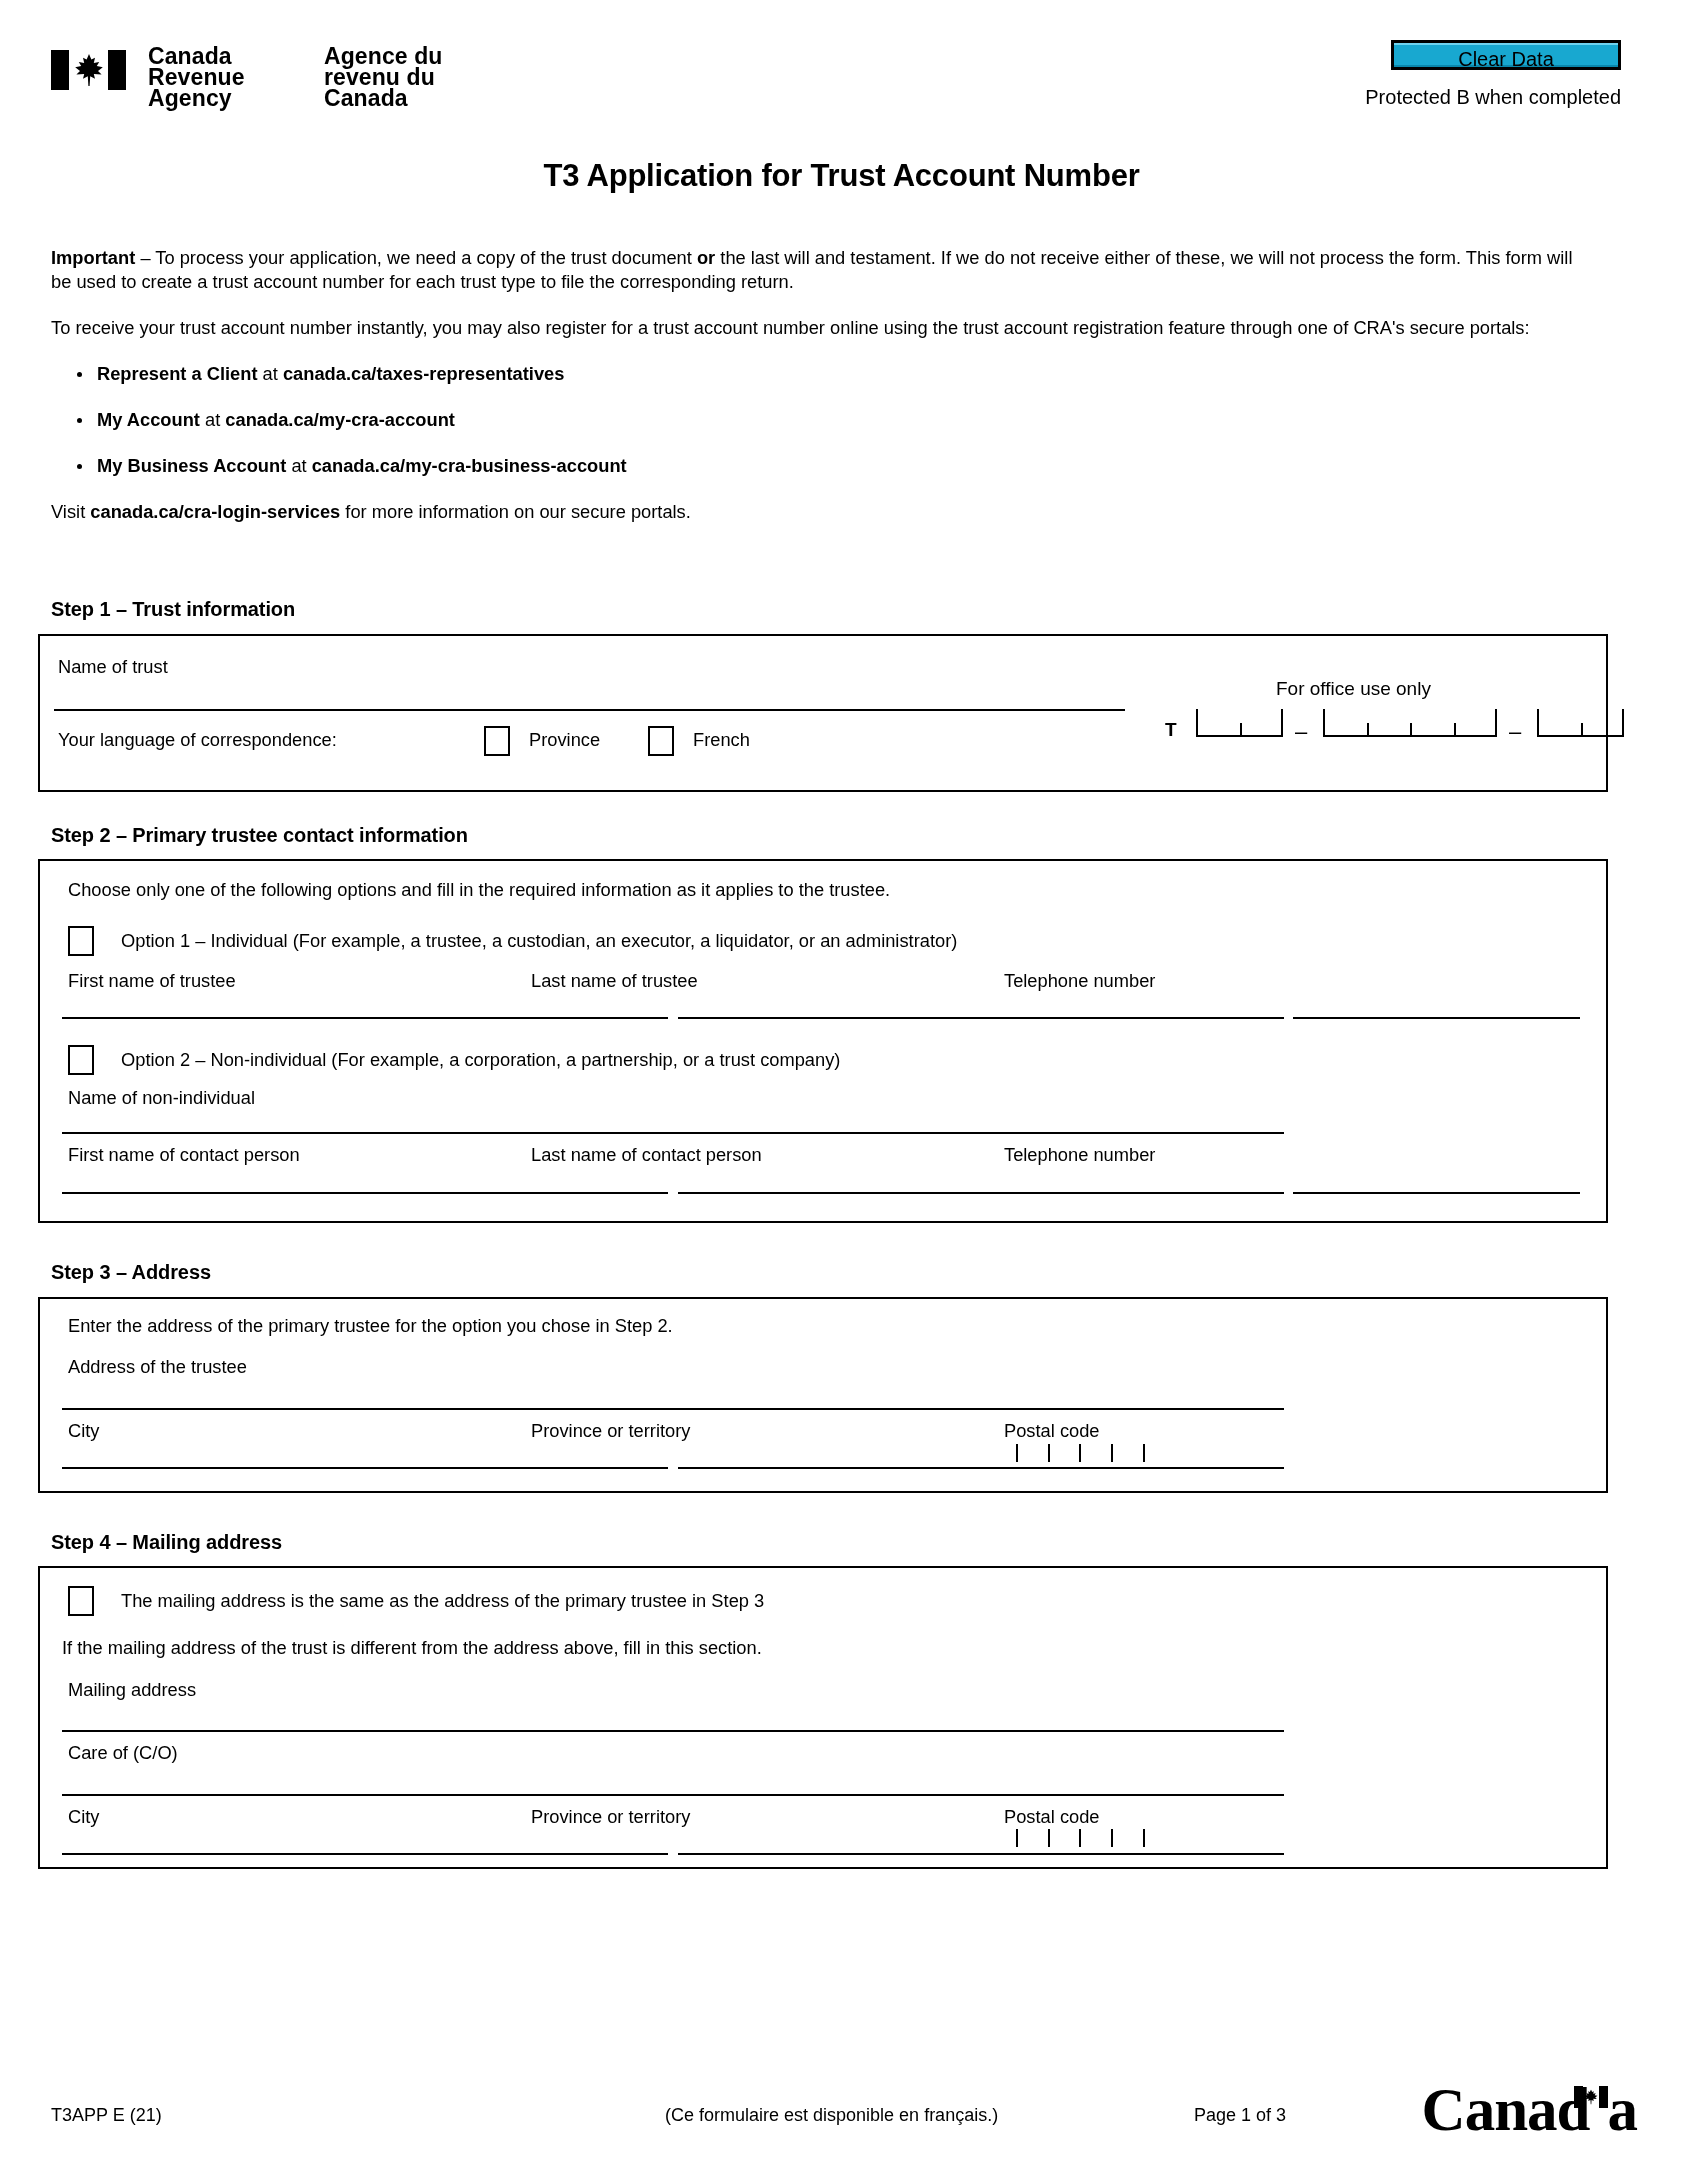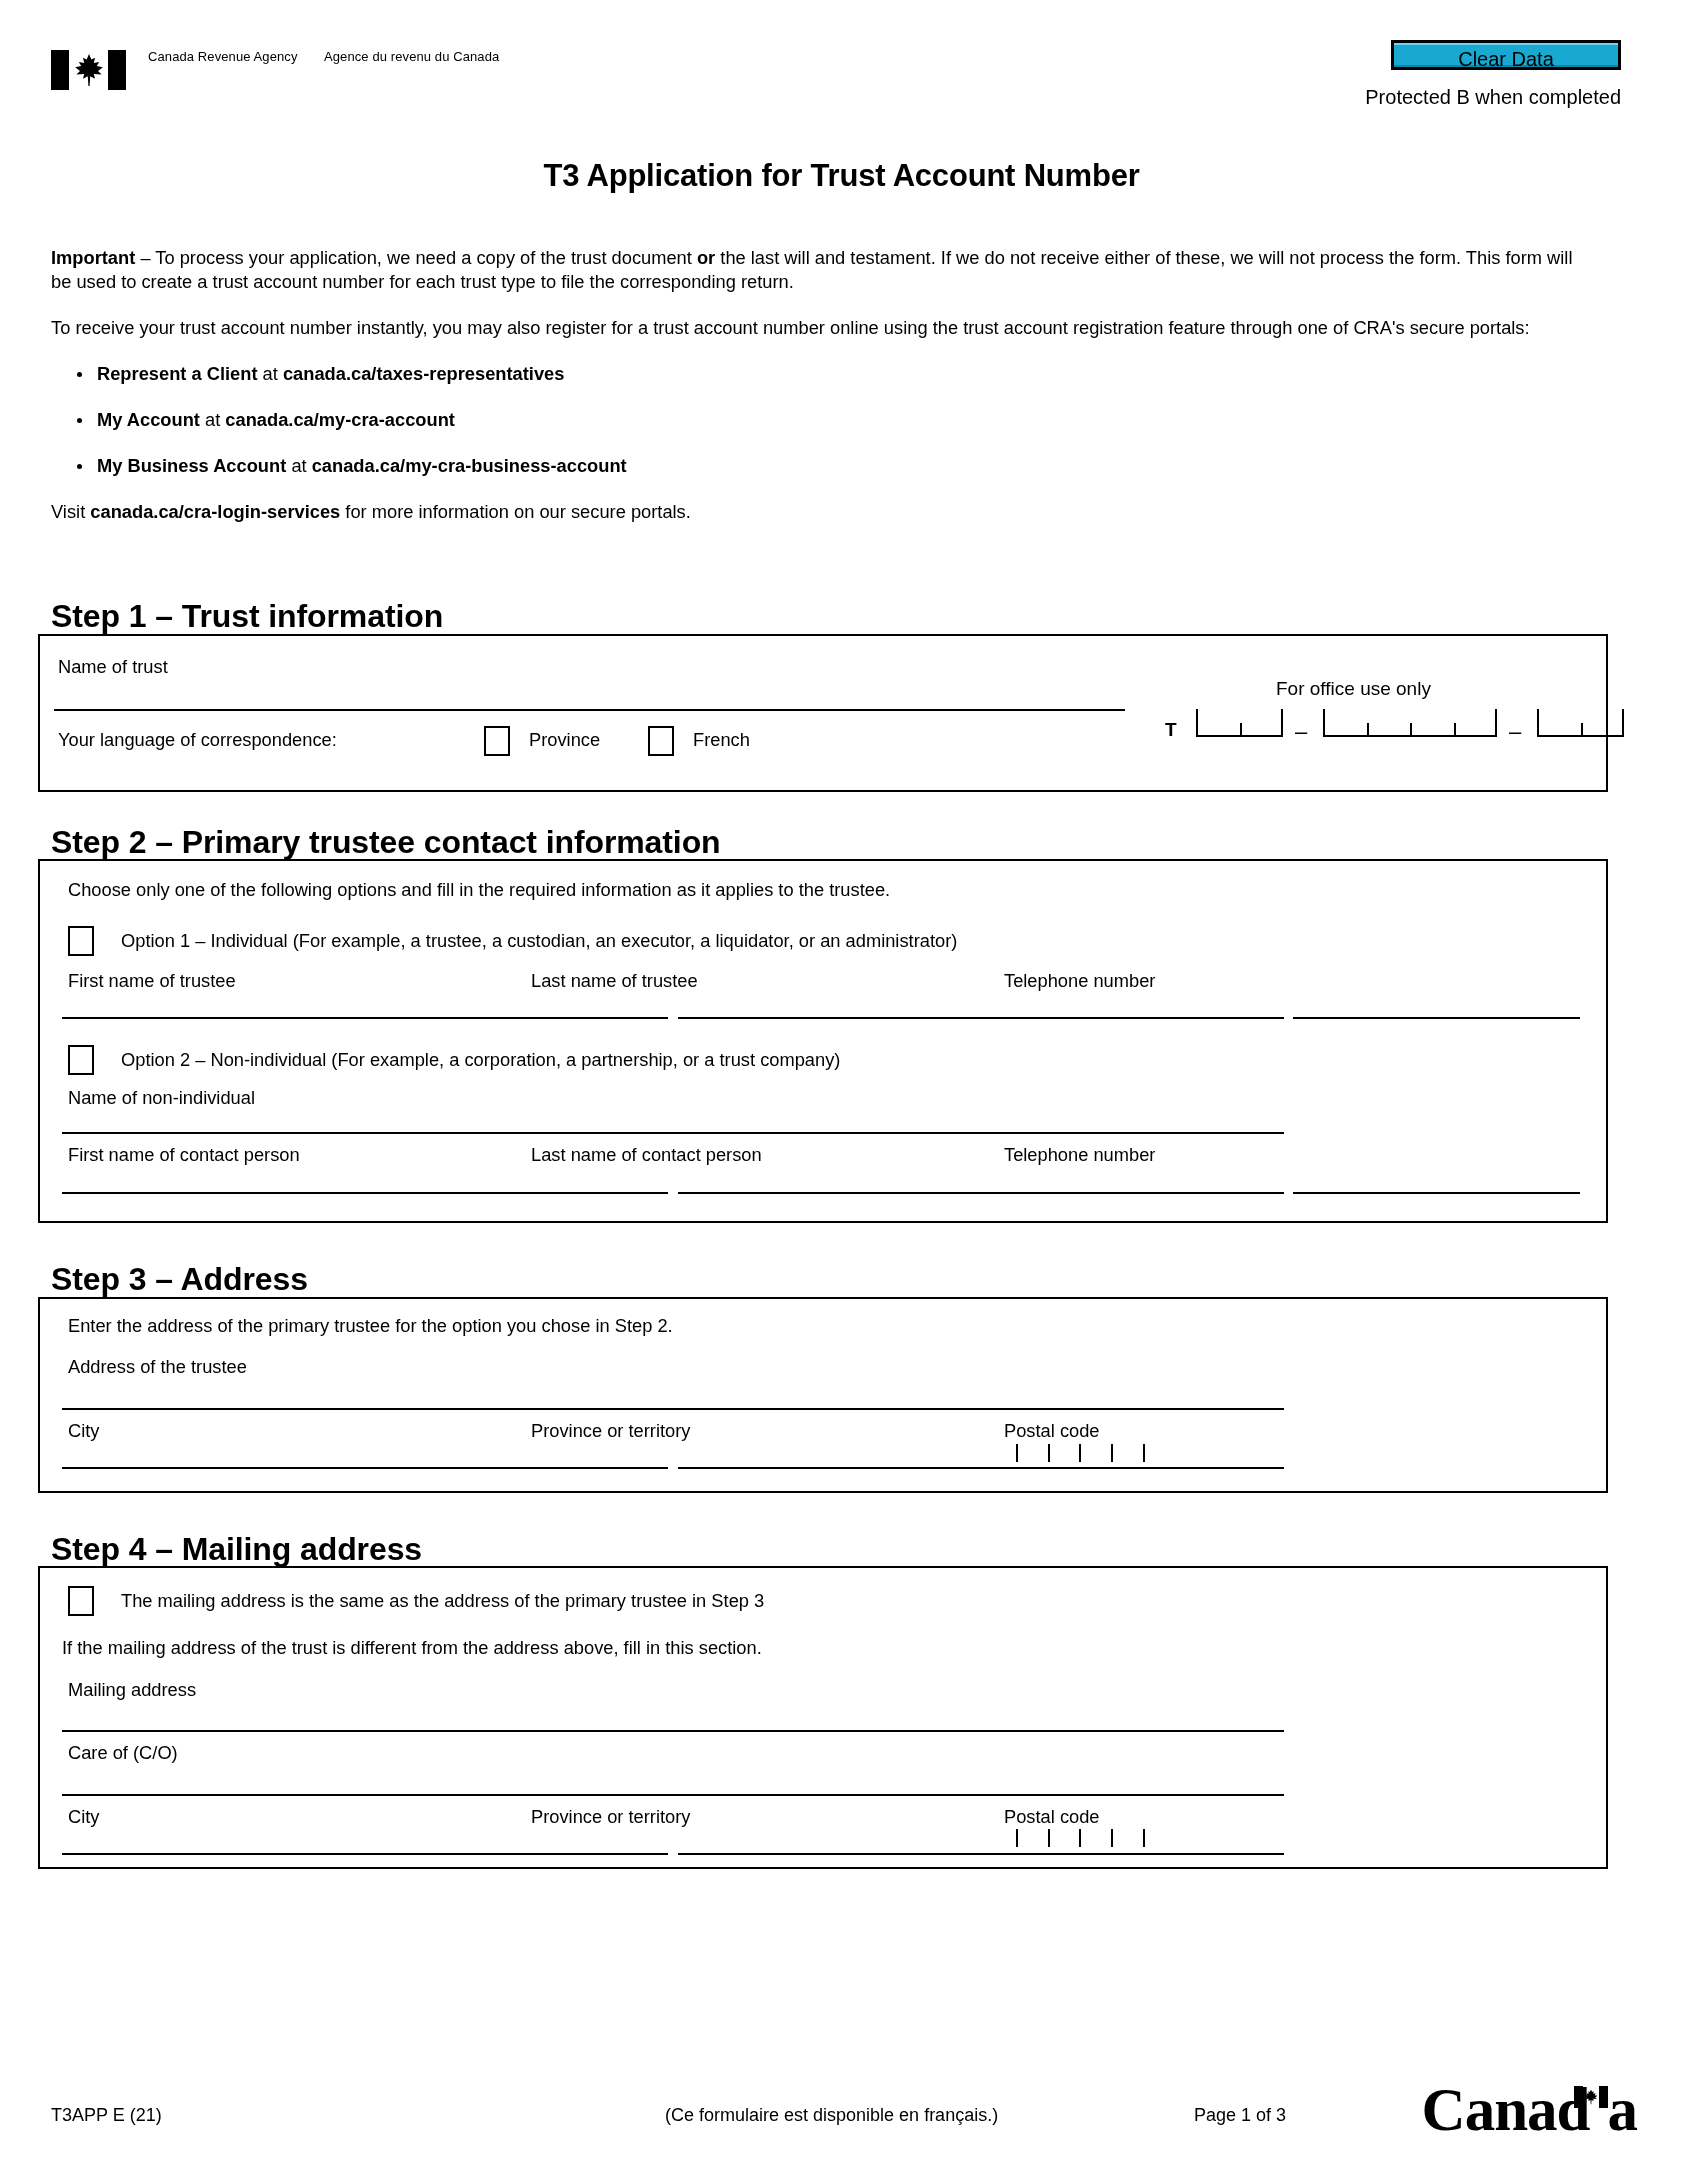--- a/index.html
+++ b/index.html
@@ -60,23 +60,23 @@
     top: 50%;
     transform: translate(-50%, -50%);
     width: 30px;
     height: 32px;
   }
   .cra-names {
     display: flex;
     align-items: flex-start;
   }
   .cra-en, .cra-fr {
-    font-size: 13px;
+    font-size: 23px;
     line-height: 21px;
-    font-weight: 400;
+    font-weight: 700;
     letter-spacing: 0.1px;
   }
   .cra-en { width: 176px; }
   .cra-fr { width: 198px; }
 
   .clear-data-wrap {
     position: absolute;
     right: 26px;
     top: 0px;
   }
@@ -156,21 +156,21 @@
   .visit-line {
     font-size: 18.3px;
     line-height: 24px;
   }
   .visit-line b { font-weight: bold; }
 
   
   .step-heading {
     position: absolute;
     left: 51px;
-    font-size: 32px;
+    font-size: 20px;
     font-weight: bold;
     letter-spacing: -0.1px;
   }
   .step-box {
     position: absolute;
     left: 38px;
     width: 1570px;
     border: 2px solid #000;
     box-sizing: border-box;
     background: #fff;

